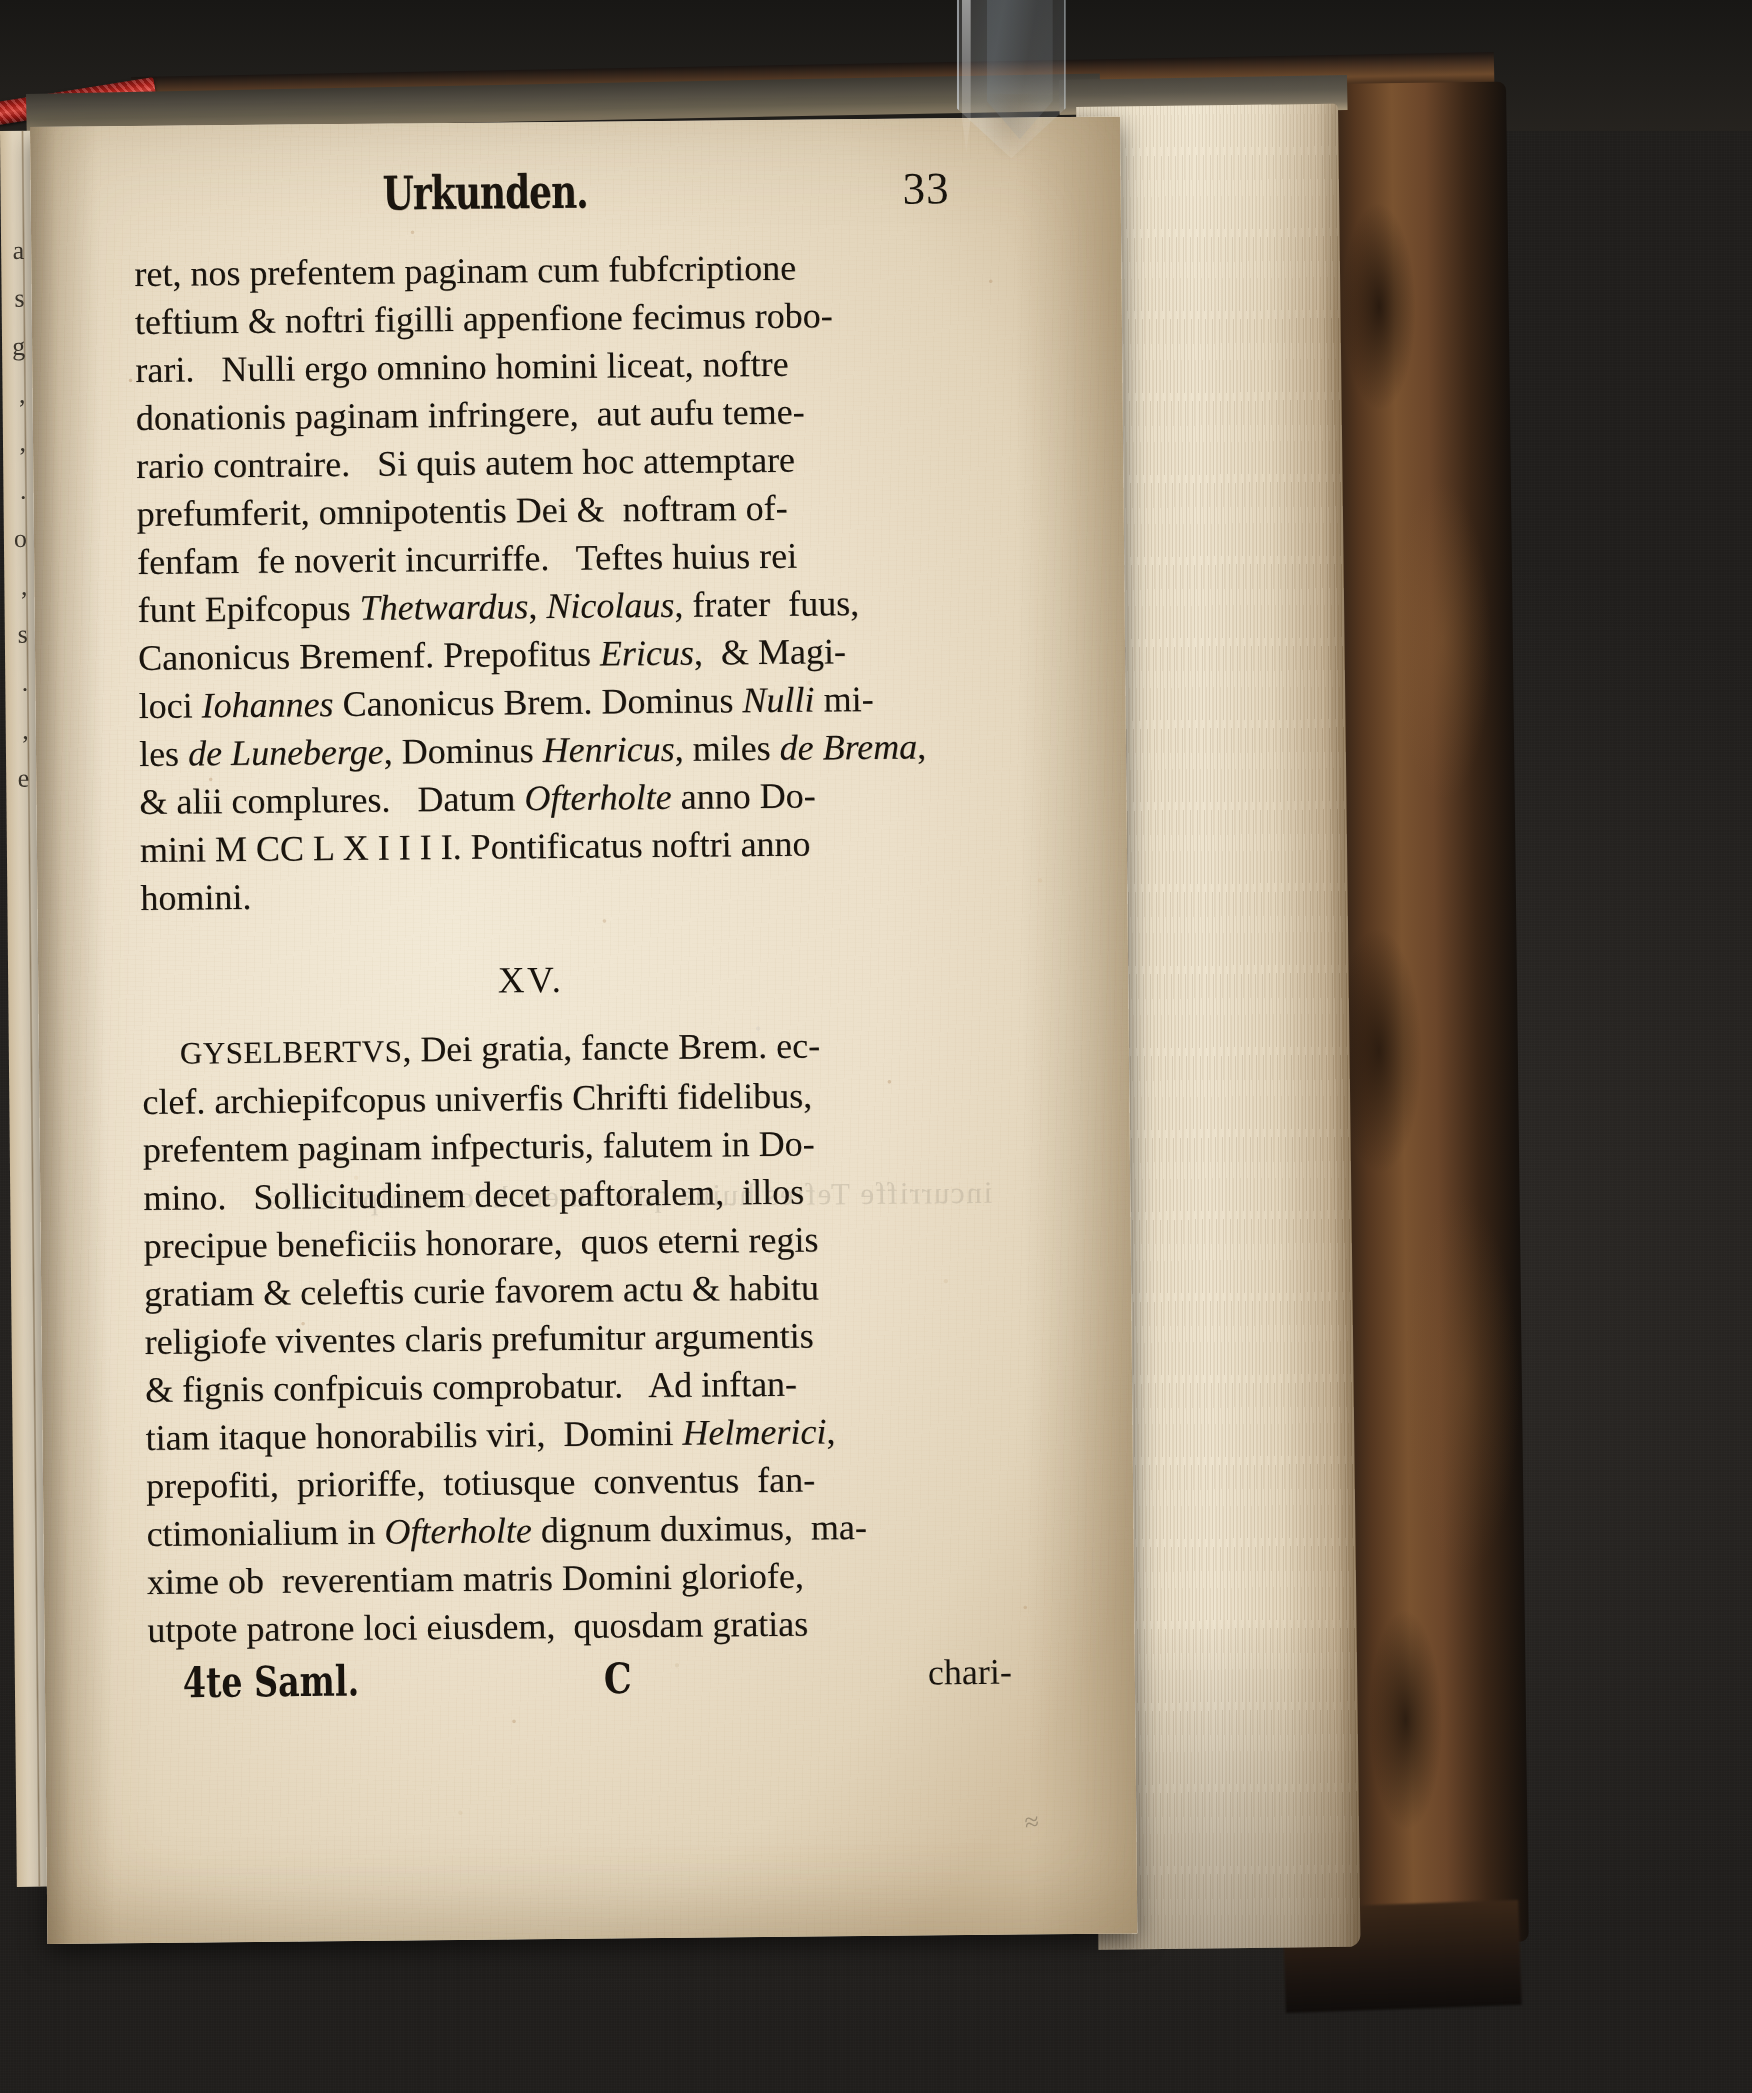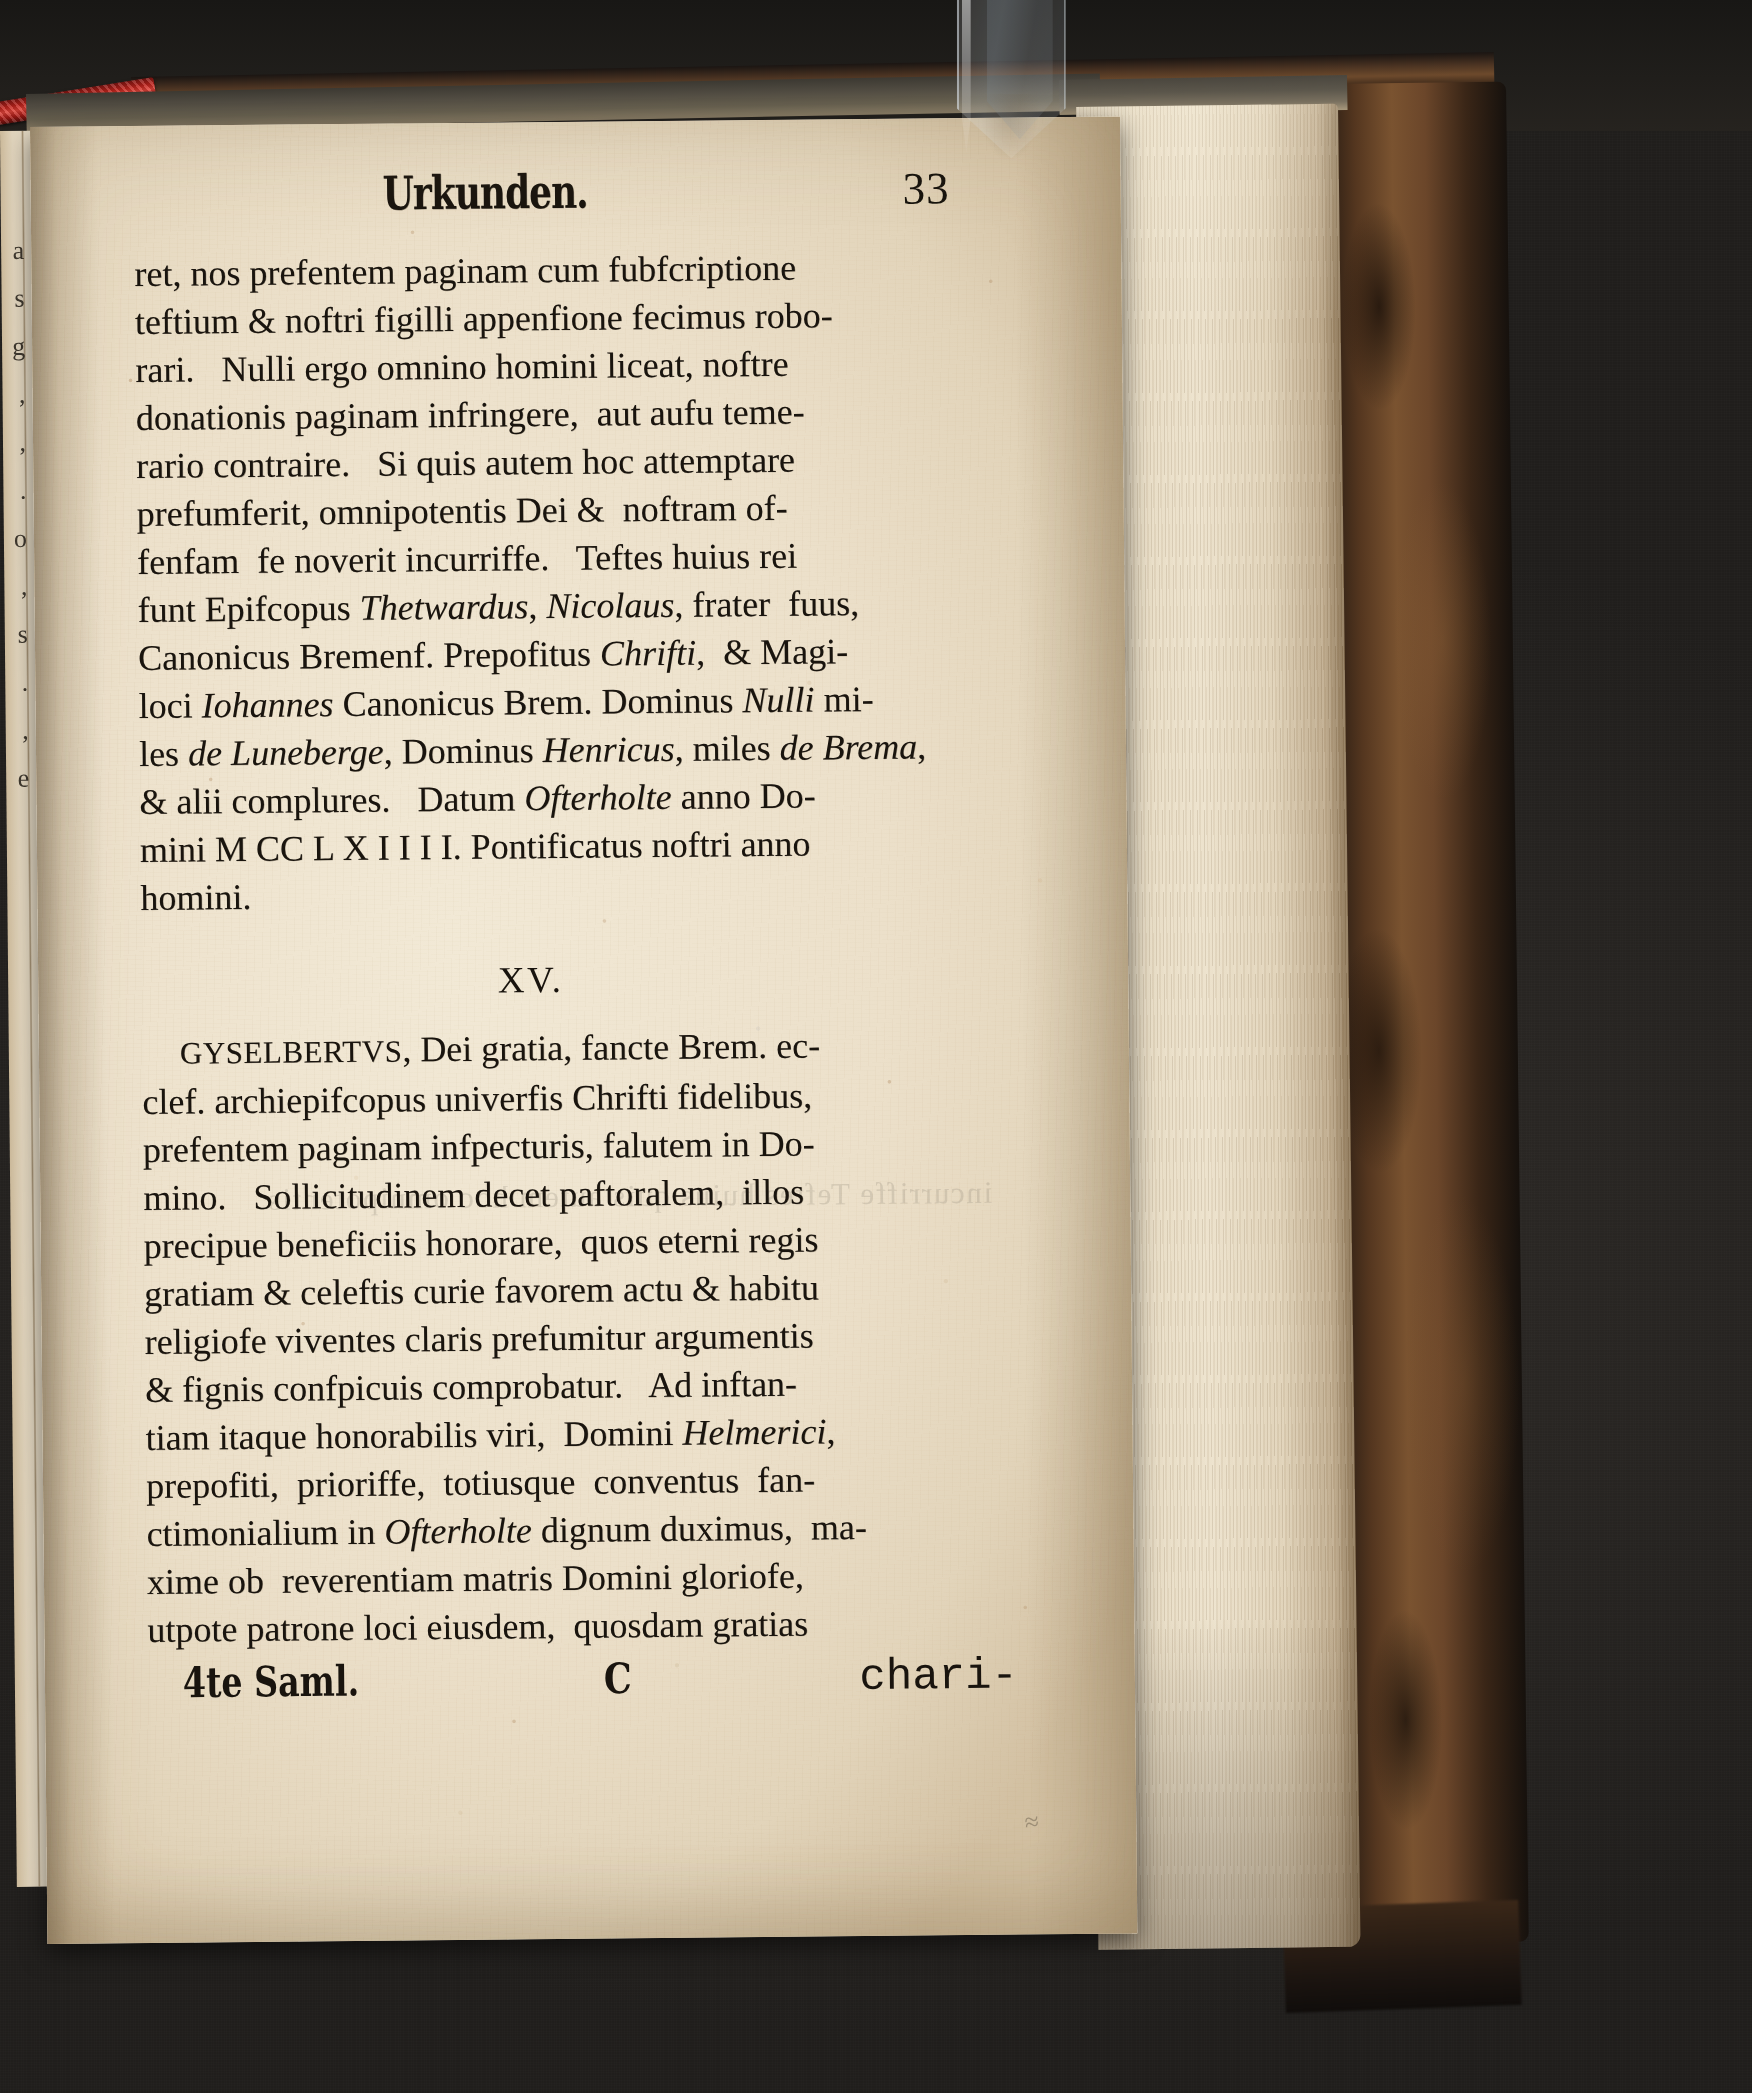--- a/index.html
+++ b/index.html
@@ -292,23 +292,23 @@
     color:#19140e;
   }
   .footline .sheet{
     position:absolute;left:456px;top:0;
     font-family:"DejaVu Serif", serif;
     font-weight:700;font-size:35px;
     transform:scaleY(1.2);transform-origin:left top;
     color:#19140e;
   }
   .footline .catch{
-    position:absolute;right:12px;top:1.7px;
-    font-family:Liberation Mono, monospace;
-    font-size:44px;color:#19140e;
+    position:absolute;right:18px;top:1.7px;
+    font-family:Liberation Serif, serif;
+    font-size:36px;color:#19140e;
   }
 
   
   .pencil{
     position:absolute;left:978px;top:1690px;
     font-family:"Liberation Serif",serif;font-style:italic;
     font-size:26px;color:rgba(95,84,68,.45);
     transform:rotate(-6deg);
   }
 
@@ -389,21 +389,21 @@
       </div>
 
       <p class="body"><span>ret, nos prefentem paginam cum fubfcriptione</span>
 <span>teftium &amp; noftri figilli appenfione fecimus robo-</span>
 <span>rari.   Nulli ergo omnino homini liceat, noftre</span>
 <span>donationis paginam infringere,  aut aufu teme-</span>
 <span>rario contraire.   Si quis autem hoc attemptare</span>
 <span>prefumferit, omnipotentis Dei &amp;  noftram of-</span>
 <span>fenfam  fe noverit incurriffe.   Teftes huius rei</span>
 <span><span>funt Epifcopus </span><span class="it">Thetwardus</span><span>, </span><span class="it">Nicolaus</span><span>, frater  fuus,</span></span>
-<span><span>Canonicus Bremenf. Prepofitus </span><span class="it">Chrifti</span><span>,  &amp; Magi-</span></span>
+<span><span>Canonicus Bremenf. Prepofitus </span><span class="it">Ericus</span><span>,  &amp; Magi-</span></span>
 <span><span>loci </span><span class="it">Iohannes</span><span> Canonicus Brem. Dominus </span><span class="it">Nulli</span><span> mi-</span></span>
 <span><span>les </span><span class="it">de Luneberge</span><span>, Dominus </span><span class="it">Henricus</span><span>, miles </span><span class="it">de Brema</span><span>,</span></span>
 <span><span>&amp; alii complures.   Datum </span><span class="it">Ofterholte</span><span> anno Do-</span></span>
 <span>mini M CC L X I I I I. Pontificatus noftri anno</span>
 <span>homini.</span></p>
 
       <div class="secnum">XV.</div>
 
       <p class="body"><span class="ind"></span><span class="sc">GYSELBERTVS</span><span>, Dei gratia, fancte Brem. ec-</span>
 <span>clef. archiepifcopus univerfis Chrifti fidelibus,</span>

